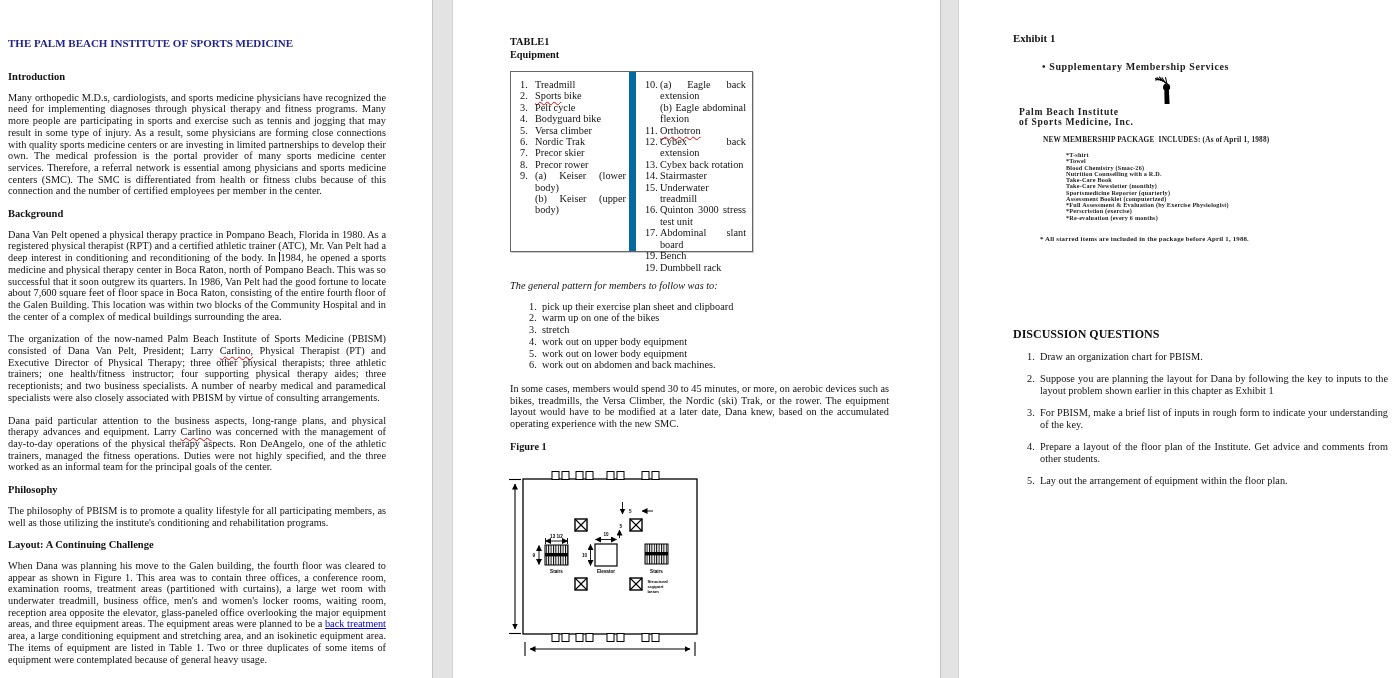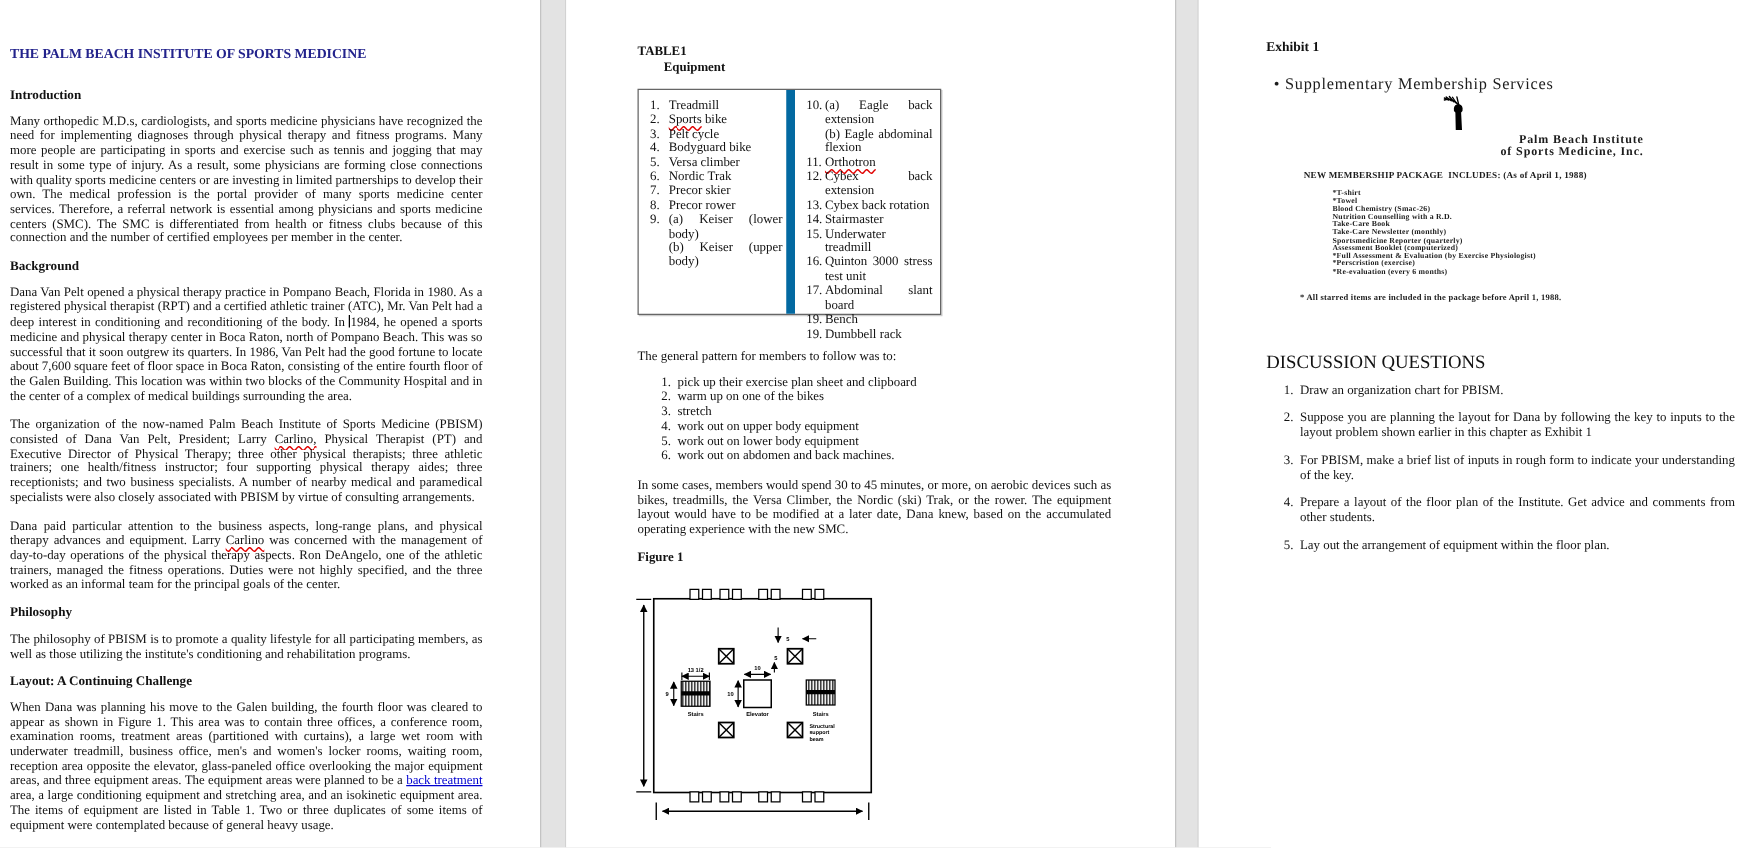--- a/index.html
+++ b/index.html
@@ -14,49 +14,49 @@
   .para{margin:0 0 11px;}
 
   
   .seg-misspell{text-decoration-line:underline;text-decoration-style:wavy;text-decoration-color:#e00000;text-decoration-thickness:1px;text-underline-offset:2px;}
   .seg-link{color:#0000d0;text-decoration:underline;}
   .seg-cursor{display:inline-block;width:0;border-left:1px solid #000;height:10px;vertical-align:-1px;}
 
   
   #page2{left:453px;width:487px;padding:36px 51px 0 57px;font:10.3px/11.7px "Liberation Serif","DejaVu Serif",serif;}
   .t-header{display:flex;justify-content:flex-start;font-weight:bold;line-height:12.5px;}
-  .t-sub{font-weight:bold;line-height:12.5px;margin-left:21px;}
+  .t-sub{font-weight:bold;line-height:12.5px;}
   .eqtable{width:243px;height:181px;border:1px solid #666;display:flex;margin-top:10px;box-sizing:border-box;background:#fff;box-shadow:1px 1px 0 #ccc;}
   .eqcol{box-sizing:border-box;padding:7px 3px 0 9px;line-height:11.4px;}
   .eqcol.left{width:119px;}
   .eqcol.right{width:124px;border-left:7px solid #0369a1;padding-right:6px;}
   .trow{display:flex;}
   .tnum{flex:none;width:15px;}
   .ttxt{flex:1;text-align:justify;}
-  .pattern-intro{margin:28px 0 9px;}
+  .pattern-intro{margin:28px 0 9px;font-style:italic;}
   .plist{margin:0 0 12px 19px;}
   .plist .tnum{width:13px;}
   .plist .trow{line-height:11.7px;}
   .aerobic{margin:0 0 11px;text-align:justify;}
   .fig-caption{font-weight:bold;margin:0 0 5px;}
   .floorplan{margin-left:-5px;display:block;}
   .fig-label{font:bold 4.6px "Liberation Sans","DejaVu Sans",sans-serif;}
   .fig-label-sm{font:bold 4.3px "Liberation Sans","DejaVu Sans",sans-serif;}
 
   
   #page3{left:959px;width:437px;padding:32px 6px 0 54px;font:10.3px/12px "Liberation Serif","DejaVu Serif",serif;}
   .exh-h{font-weight:bold;font-size:10.8px;margin:0;}
   .exhibit{margin:17px 0 0 6px;width:296px;font-weight:bold;color:#1c1c1c;}
-  .exh-bullet-line{font-size:13px;letter-spacing:0.6px;font-weight:normal;}
+  .exh-bullet-line{font-size:10px;letter-spacing:0.6px;margin-left:23px;font-weight:bold;}
   .exh-logo{display:block;margin:3px auto 0;}
-  .exh-org{text-align:right;font-size:9.6px;line-height:10px;letter-spacing:0.7px;margin-top:1px;}
+  .exh-org{text-align:left;font-size:9.6px;line-height:10px;letter-spacing:0.7px;margin-top:1px;}
   .exh-pkg-h{font-size:7.3px;letter-spacing:0.2px;margin:7px 0 0 24px;white-space:pre;}
   .exh-list{margin:6px 0 0 47px;font-size:6.2px;line-height:6.25px;letter-spacing:0.2px;}
   .exh-note{margin:14px 0 0 21px;font-size:6.8px;line-height:7.4px;width:220px;letter-spacing:0.2px;}
-  .disc-h{font-weight:normal;font-size:15px;margin:42px 0 0;}
+  .disc-h{font-weight:bold;font-size:12px;margin:86px 0 0;}
   .qlist{margin:11px 0 0 14px;}
   .qrow{display:flex;margin-bottom:10px;line-height:11.9px;}
   .qnum{flex:none;width:13px;}
   .qtxt{flex:1;text-align:justify;padding-right:2px;}
 </style>
 </head>
 <body>
 
 <div id="viewport">
 

